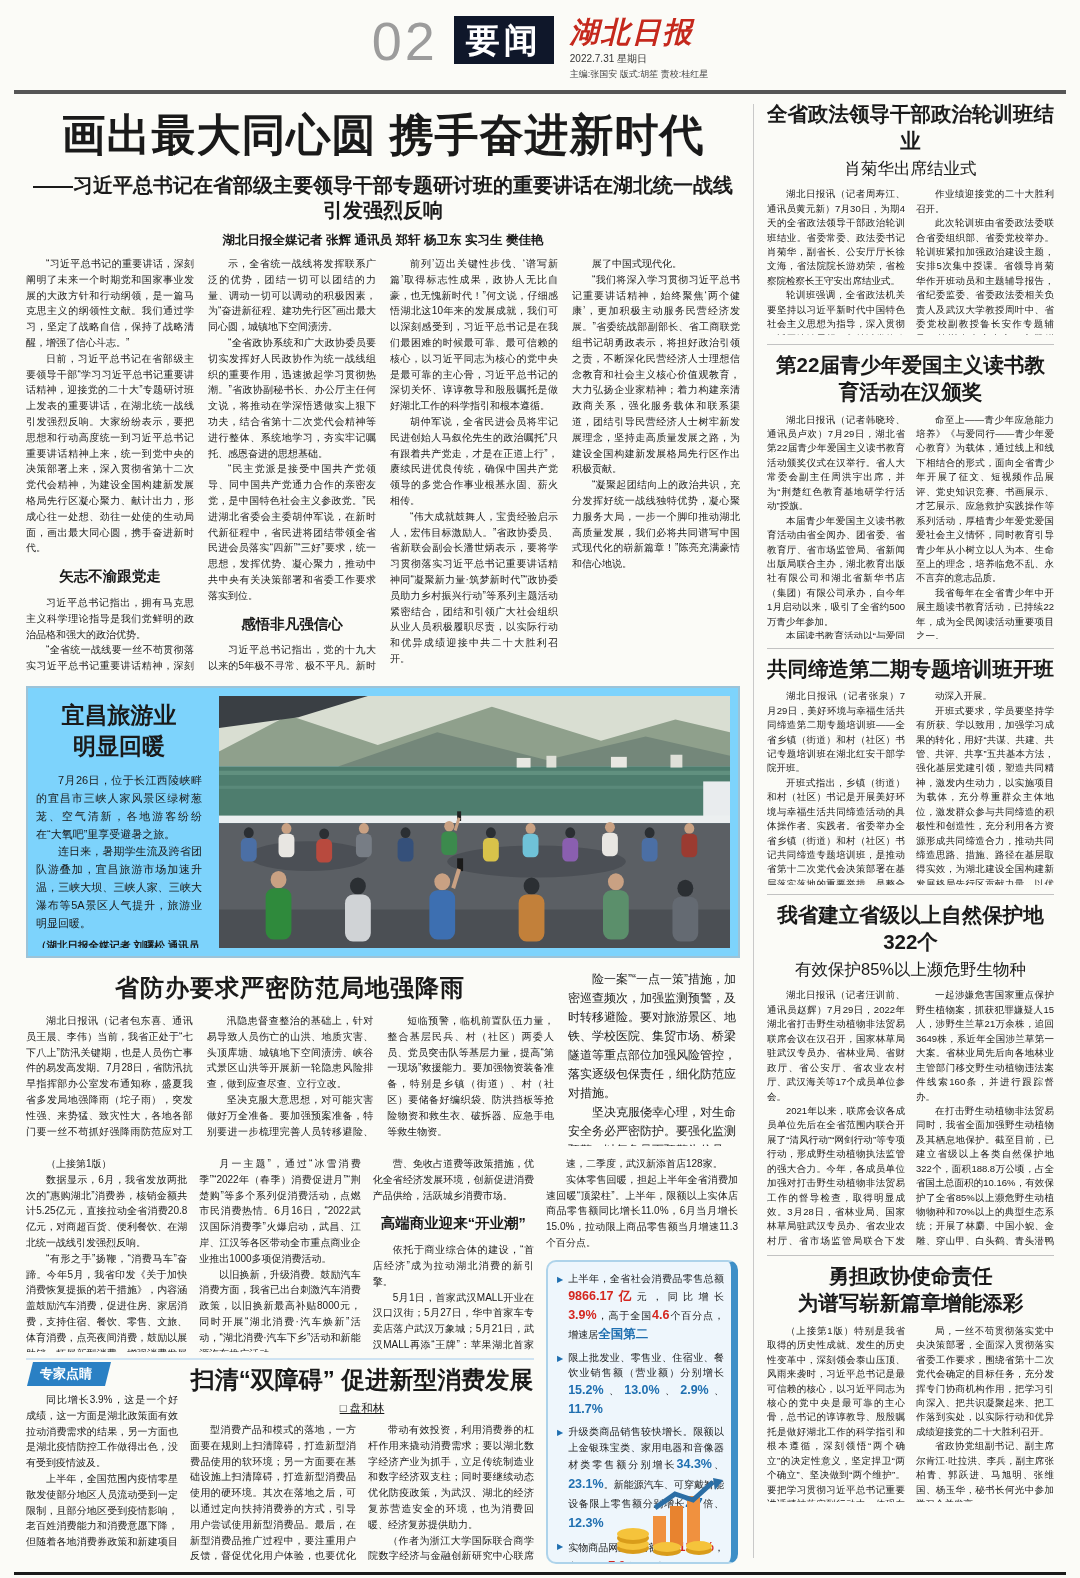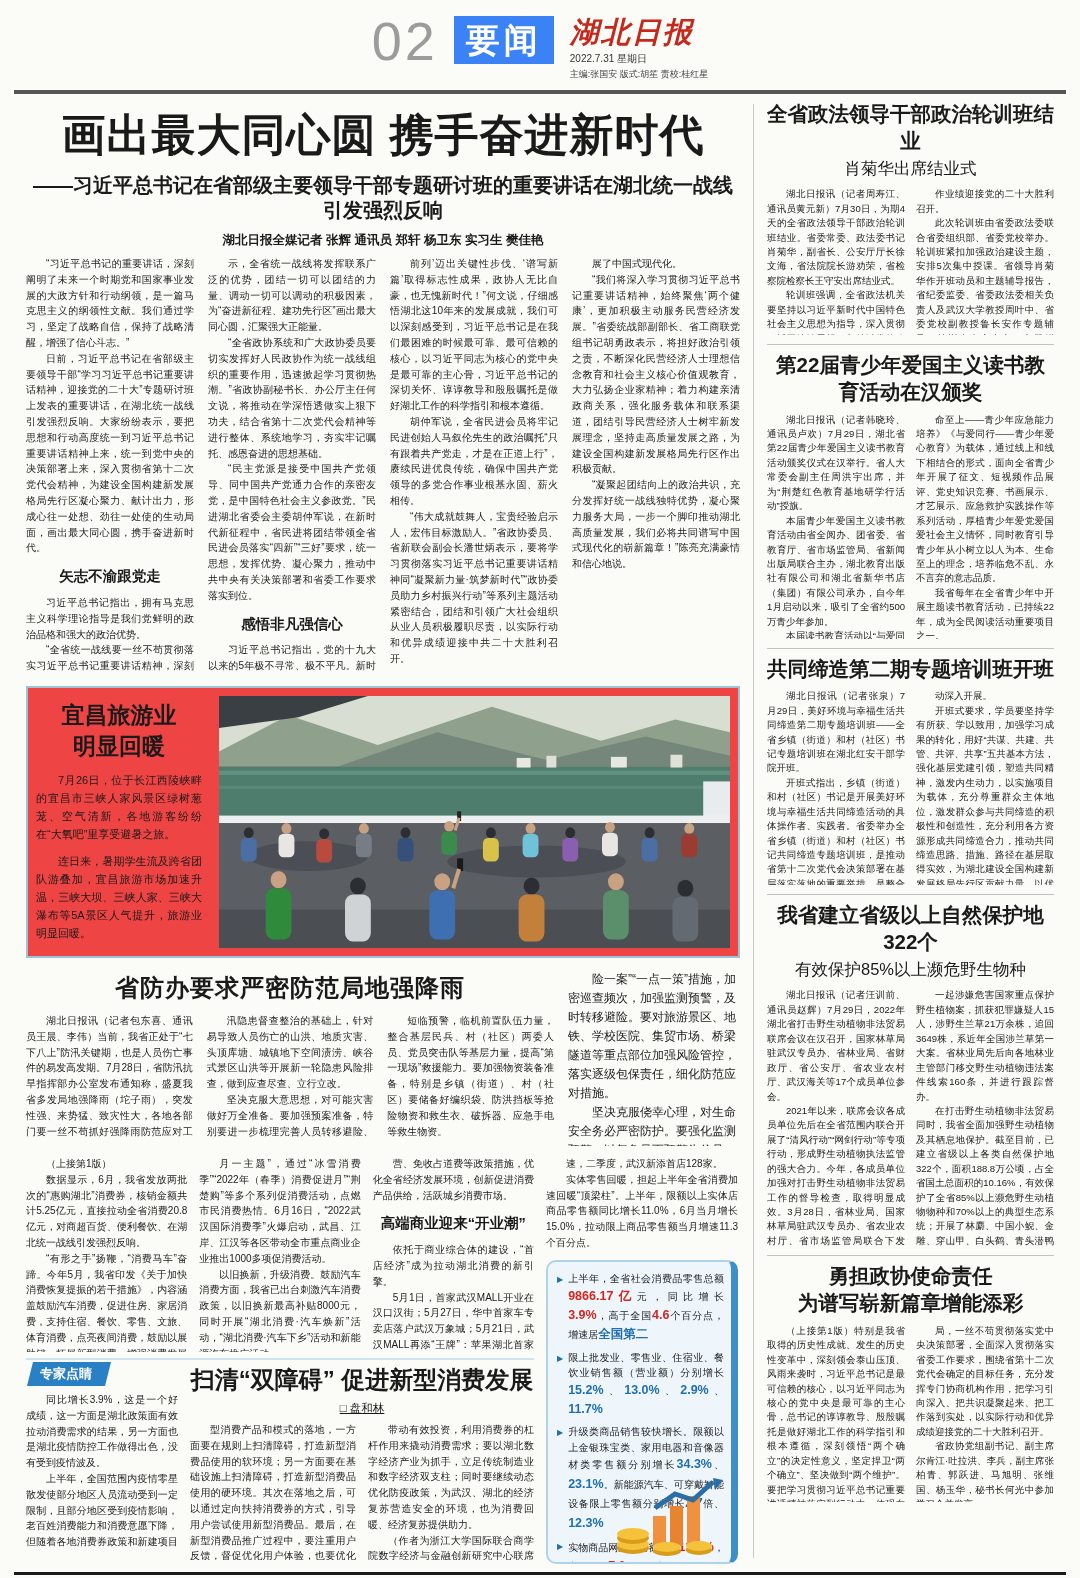--- a/index.html
+++ b/index.html
@@ -4,44 +4,44 @@
 <style>
   html,body{margin:0;padding:0;}
   body{
     width:1080px;height:1578px;overflow:hidden;
     background:#fbfbf7;color:#1a1a1a;
     font-family:"Liberation Sans","DejaVu Sans",sans-serif;
   }
   
   .header{display:flex;justify-content:center;align-items:flex-start;gap:16px;padding-top:16px;height:66px;}
   .page-num{font-size:54px;color:#9c9c9c;line-height:.95;letter-spacing:3px;font-weight:400;}
-  .section-box{background:#3b82f6;color:#fff;font-size:34px;font-weight:700;padding:7px 12px;line-height:1;letter-spacing:4px;}
+  .section-box{background:#0f172a;color:#fff;font-size:34px;font-weight:700;padding:7px 12px;line-height:1;letter-spacing:4px;}
   .masthead{text-align:left;padding-top:2px;}
   .paper-name{color:#c5281c;font-size:29px;font-weight:900;font-style:italic;line-height:1;letter-spacing:2px;}
   .date-line{font-size:10px;color:#333;margin-top:5px;}
   .staff-line{font-size:9px;color:#444;margin-top:2px;}
   .header-rule{border-top:4px solid #565656;margin:8px 14px 0;}
   
   .main-wrap{display:flex;padding:0 26px;}
   .left-region{width:714px;}
   .v-divider{width:1px;background:#c9c9c9;margin:10px 13px 6px;}
   .sidebar{flex:1;overflow:hidden;}
   
   .lead-headline{font-size:44px;font-weight:900;text-align:center;margin:12px 0 8px;letter-spacing:1px;}
   .lead-subhead{font-size:20px;font-weight:700;text-align:center;line-height:1.25;}
   .lead-byline{font-size:12.5px;font-weight:700;text-align:center;margin:9px 0 7px;}
   .cols4{display:flex;gap:14px;height:418px;overflow:hidden;}
   .col,.scol{flex:1;font-size:10px;line-height:1.58;text-align:justify;overflow:hidden;}
   .col p,.scol p,.yichang-text p,.col4top p{margin:0;text-indent:2em;}
   .sub-head{font-weight:800;font-size:14.5px;text-align:center;margin:9px 0 7px;text-indent:0;}
   
-  .photo-block{margin-top:12px;border:2px solid #9cc3d8;padding:8px;display:flex;gap:17px;height:252px;background:#ef4444;}
+  .photo-block{margin-top:12px;border:2px solid #9cc3d8;padding:8px;display:flex;gap:17px;height:252px;background:#7dd3fc;}
   .yichang-text{width:166px;overflow:hidden;}
   .yichang-title{font-size:23px;font-weight:900;text-align:center;line-height:1.35;margin:4px 0 10px;}
-  .yichang-text p{font-size:11px;line-height:1.62;text-align:justify;margin-top:10px;}
+  .yichang-text p{font-size:11px;line-height:1.62;text-align:justify;}
   .yichang-credit{font-size:10.5px;font-weight:700;margin-top:6px;line-height:1.4;}
   .photo{flex:1;position:relative;overflow:hidden;}
   .photo svg{display:block;width:100%;height:100%;}
   
   .fangban{margin-top:12px;display:flex;gap:14px;height:176px;overflow:hidden;}
   .fangban-left{width:528px;}
   .fangban-title{font-size:24px;font-weight:900;text-align:center;margin:2px 0 9px;letter-spacing:1px;}
   .fangban-cols{display:flex;gap:14px;height:126px;overflow:hidden;}
   .fangban-col4{width:168px;font-size:12px;line-height:1.58;text-align:justify;overflow:hidden;}
   .fangban-col4 p{margin:0;text-indent:2em;}
@@ -106,21 +106,21 @@
 
     <div class="cols4">
       <div class="col">
           <p>“习近平总书记的重要讲话，深刻阐明了未来一个时期党和国家事业发展的大政方针和行动纲领，是一篇马克思主义的纲领性文献。我们通过学习，坚定了战略自信，保持了战略清醒，增强了信心斗志。”</p>
           <p>日前，习近平总书记在省部级主要领导干部“学习习近平总书记重要讲话精神，迎接党的二十大”专题研讨班上发表的重要讲话，在湖北统一战线引发强烈反响。大家纷纷表示，要把思想和行动高度统一到习近平总书记重要讲话精神上来，统一到党中央的决策部署上来，深入贯彻省第十二次党代会精神，为建设全国构建新发展格局先行区凝心聚力、献计出力，形成心往一处想、劲往一处使的生动局面，画出最大同心圆，携手奋进新时代。</p>
           <div class="sub-head">矢志不渝跟党走</div>
           <p>习近平总书记指出，拥有马克思主义科学理论指导是我们党鲜明的政治品格和强大的政治优势。</p>
           <p>“全省统一战线要一丝不苟贯彻落实习近平总书记重要讲话精神，深刻领悟‘两个确立’的决定性意义，坚定捍卫‘两个确立’，坚决做到‘两个维护’，落实到统一战线全方面各领域，体现在具体行动中。”省委统战部常务副部长陈亮表</p>
         </div>
       <div class="col">
-          <p>示，全省统一战线将发挥联系广泛的优势，团结一切可以团结的力量、调动一切可以调动的积极因素，为“奋进新征程、建功先行区”画出最大同心圆，汇聚强大正能量。</p>
+          <p>示，全省统一战线将发挥联系广泛的优势，团结一切可以团结的力量、调动一切可以调动的积极因素，为“奋进新征程、建功先行区”画出最大同心圆，城镇地下空间渍涝。</p>
           <p>“全省政协系统和广大政协委员要切实发挥好人民政协作为统一战线组织的重要作用，迅速掀起学习贯彻热潮。”省政协副秘书长、办公厅主任何文说，将推动在学深悟透做实上狠下功夫，结合省第十二次党代会精神等进行整体、系统地学习，夯实牢记嘱托、感恩奋进的思想基础。</p>
           <p>“民主党派是接受中国共产党领导、同中国共产党通力合作的亲密友党，是中国特色社会主义参政党。”民进湖北省委会主委胡仲军说，在新时代新征程中，省民进将团结带领全省民进会员落实“四新”“三好”要求，统一思想，发挥优势、凝心聚力，推动中共中央有关决策部署和省委工作要求落实到位。</p>
           <div class="sub-head">感悟非凡强信心</div>
           <p>习近平总书记指出，党的十九大以来的5年极不寻常、极不平凡。新时代10年的伟大变革，在党史、新中国史、改革开放史、社会主义发展史、中华民族发展史上具有里程碑意义。</p>
         </div>
       <div class="col">
           <p>前列’迈出关键性步伐、‘谱写新篇’取得标志性成果，政协人无比自豪，也无愧新时代！”何文说，仔细感悟湖北这10年来的发展成就，我们可以深刻感受到，习近平总书记是在我们最困难的时候最可靠、最可信赖的核心，以习近平同志为核心的党中央是最可靠的主心骨，习近平总书记的深切关怀、谆谆教导和殷殷嘱托是做好湖北工作的科学指引和根本遵循。</p>
           <p>胡仲军说，全省民进会员将牢记民进创始人马叙伦先生的政治嘱托“只有跟着共产党走，才是在正道上行”，赓续民进优良传统，确保中国共产党领导的多党合作事业根基永固、薪火相传。</p>
           <p>“伟大成就鼓舞人，宝贵经验启示人，宏伟目标激励人。”省政协委员、省新联会副会长潘世炳表示，要将学习贯彻落实习近平总书记重要讲话精神同“凝聚新力量·筑梦新时代”“政协委员助力乡村振兴行动”等系列主题活动紧密结合，团结和引领广大社会组织从业人员积极履职尽责，以实际行动和优异成绩迎接中共二十大胜利召开。</p>
         </div>

